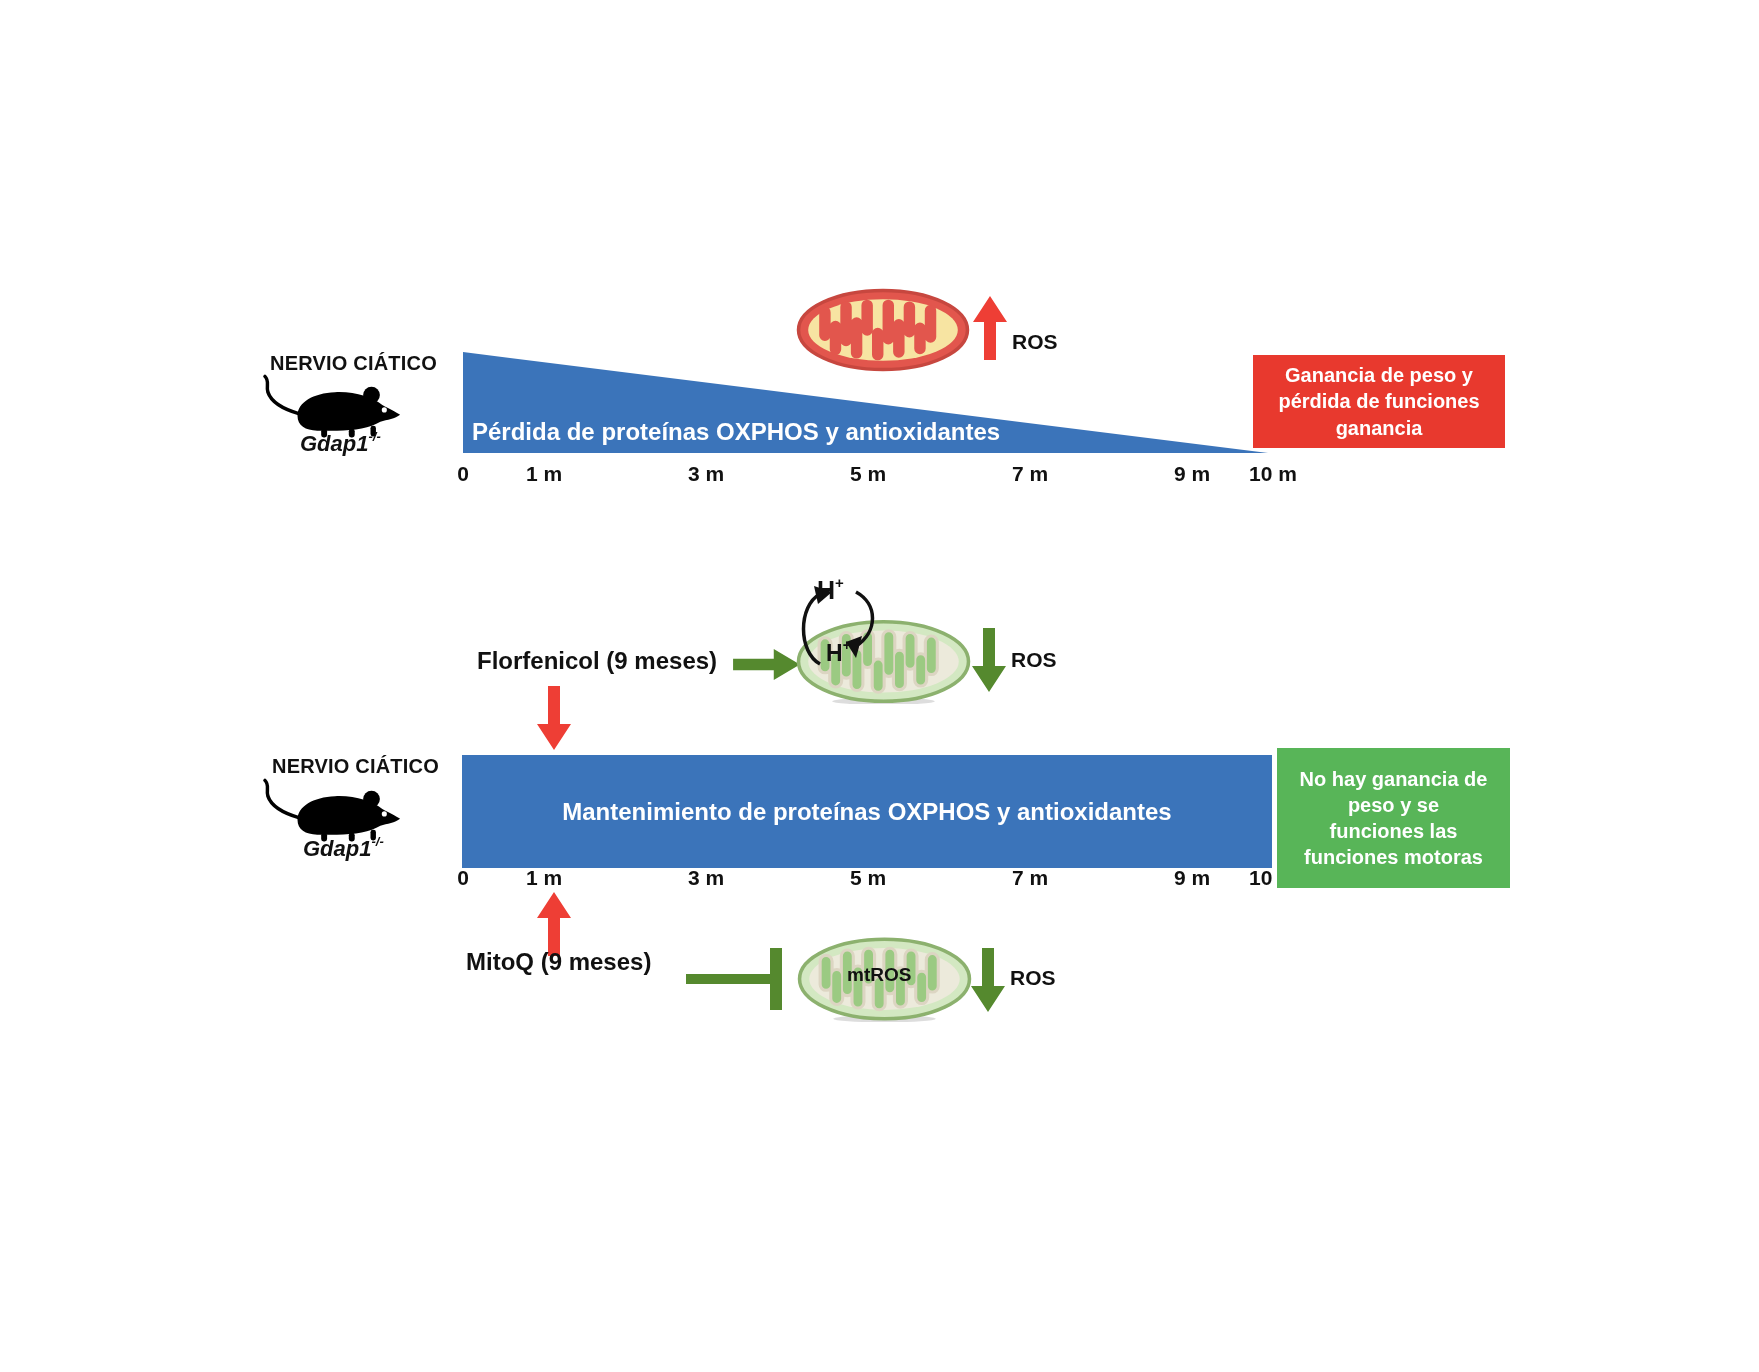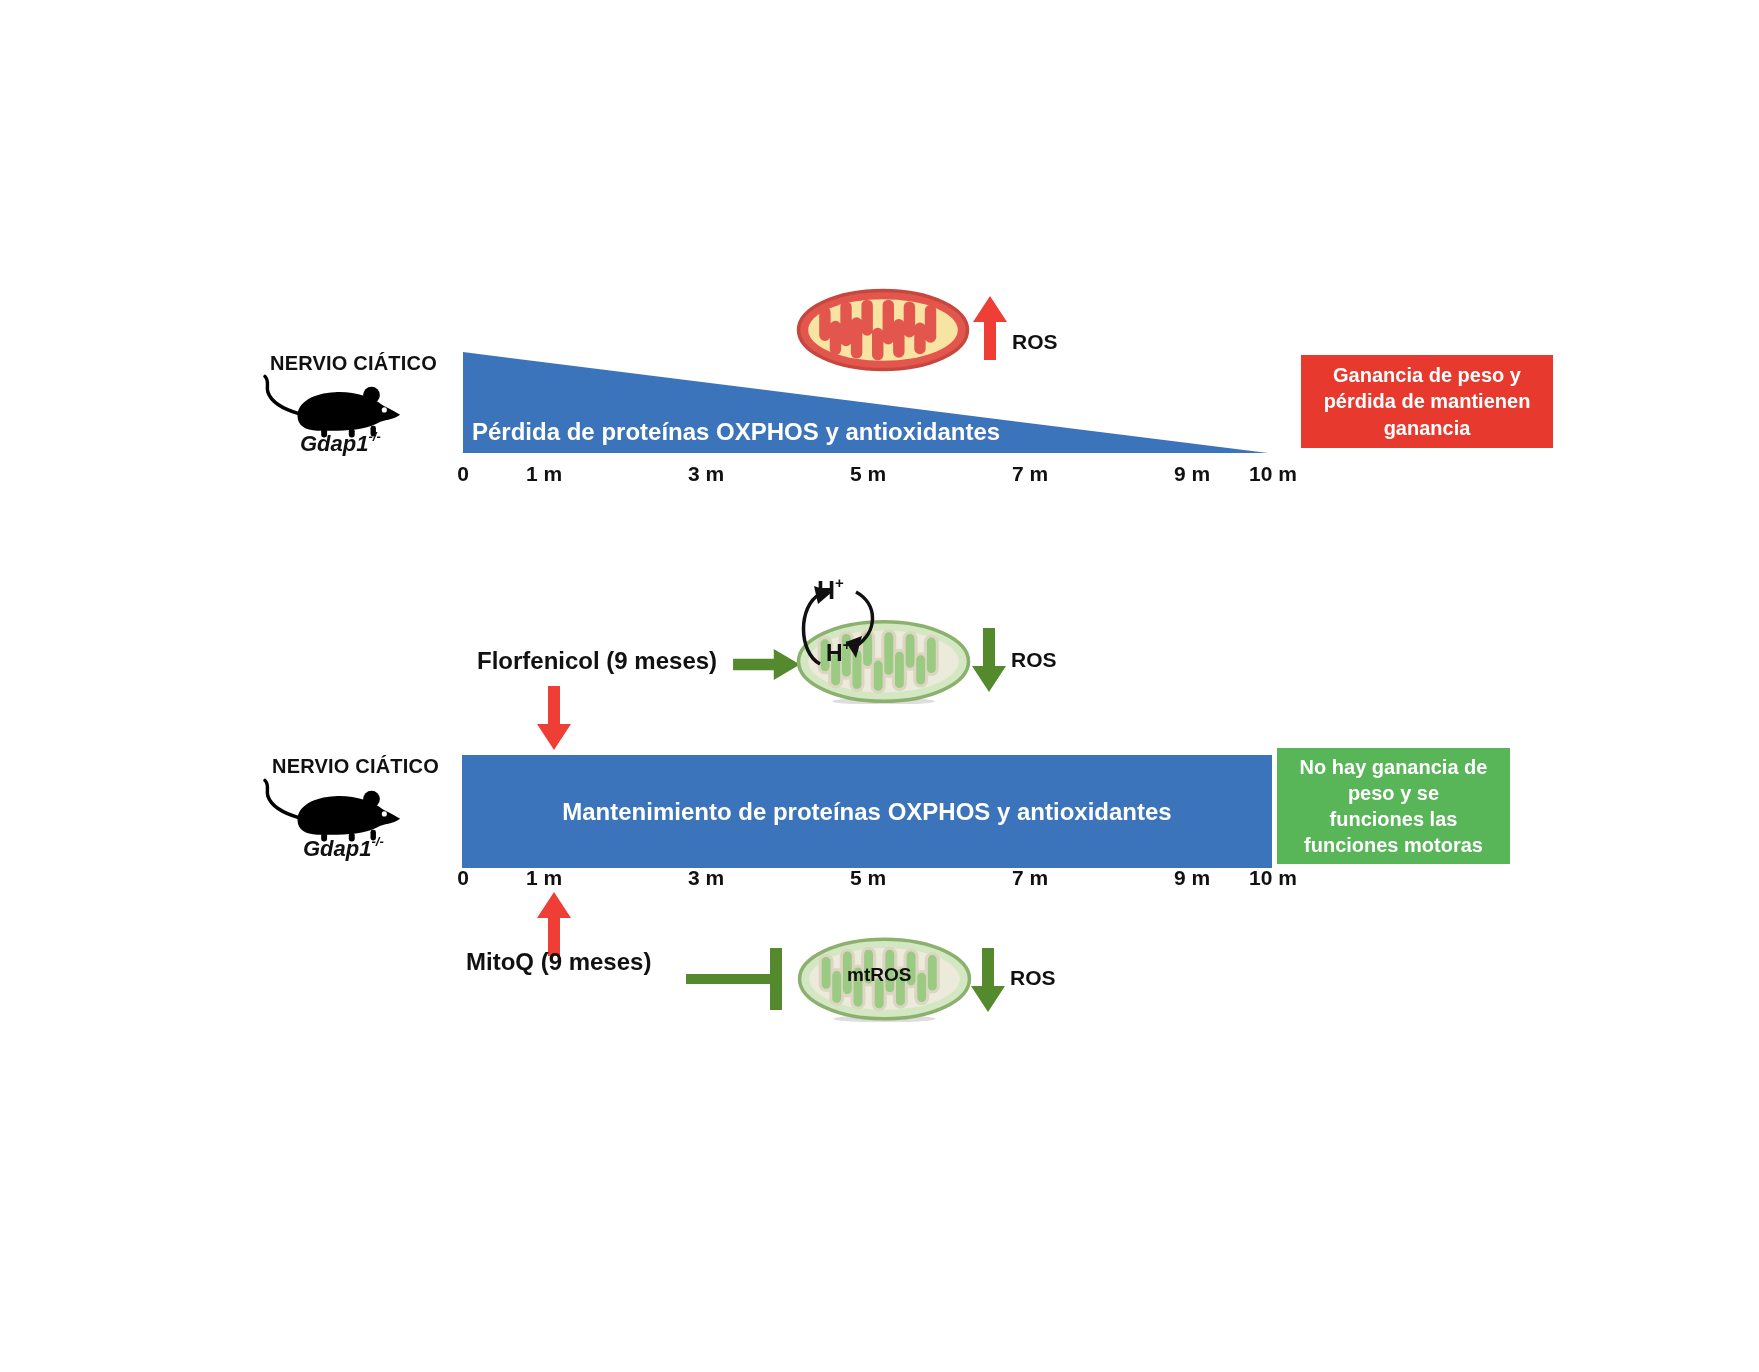--- a/index.html
+++ b/index.html
@@ -9,21 +9,21 @@
   }
   .abs{position:absolute;}
   .nerve-label{font-size:20px;font-weight:bold;white-space:nowrap;letter-spacing:.2px;}
   .genotype{font-size:22px;font-weight:bold;font-style:italic;white-space:nowrap;}
   .genotype sup{font-size:13px;position:relative;top:-2px;font-style:italic;}
   .wedge-text,.bar-text{color:#fff;font-weight:bold;font-size:24px;white-space:nowrap;}
   .timeline{height:26px;}
   .tl-label{position:absolute;transform:translateX(-50%);font-size:21px;font-weight:bold;white-space:nowrap;top:0;}
   .outcome{display:flex;flex-direction:column;justify-content:center;align-items:center;
     color:#fff;font-weight:bold;font-size:20px;text-align:center;line-height:1.32;}
-  .outcome-red{background:#e8392e;margin-left:48px;}
+  .outcome-red{background:#e8392e;}
   .outcome-green{background:#58b558;}
   .ros{font-size:21px;font-weight:bold;white-space:nowrap;}
   .treat-label{font-size:24px;font-weight:bold;white-space:nowrap;}
   .proton{font-weight:bold;white-space:nowrap;}
   .proton sup{font-size:60%;position:relative;top:-2px;}
   .mtros{font-size:19px;font-weight:bold;white-space:nowrap;z-index:3;margin-left:44px;}
   .maintenance-bar{background:#3b74ba;display:flex;align-items:center;justify-content:center;}
   svg{display:block;overflow:visible;}
 </style>
 </head>
@@ -102,21 +102,21 @@
       </svg>
 
     <svg class="abs" style="left:973px;top:296px;" width="34" height="64" fill="#ee3e35">
         <use href="#sym-arrow-up"></use>
       </svg>
 
     <div class="abs ros" style="left:1012px;top:330px;">ROS</div>
 
     <div class="abs outcome outcome-red" style="left:1253px;top:355px;width:252px;height:93px;">
       <span>Ganancia de peso y</span>
-      <span>pérdida de mantienen</span>
+      <span>pérdida de funciones</span>
       <span>ganancia</span>
     </div>
   </div>
 
   <div>
 
     <div class="abs treat-label" style="left:477px;top:647px;text-align:center;">Florfenicol (9 meses)</div>
 
     <svg class="abs" style="left:732px;top:649px;" width="69" height="31" fill="#55892e">
         <use href="#sym-arrow-right"></use>
@@ -167,21 +167,21 @@
     <div class="abs timeline" style="left:463px;top:866px;width:810px;">
       <span class="tl-label" style="left:0%;">0</span>
       <span class="tl-label" style="left:10%;">1 m</span>
       <span class="tl-label" style="left:30%;">3 m</span>
       <span class="tl-label" style="left:50%;">5 m</span>
       <span class="tl-label" style="left:70%;">7 m</span>
       <span class="tl-label" style="left:90%;">9 m</span>
       <span class="tl-label" style="left:100%;">10 m</span>
     </div>
 
-    <div class="abs outcome outcome-green" style="left:1277px;top:748px;width:233px;height:116px;line-height:1.3;">
+    <div class="abs outcome outcome-green" style="left:1277px;top:748px;width:233px;height:140px;line-height:1.3;">
       <span>No hay ganancia de</span>
       <span>peso y se</span>
       <span>funciones las</span>
       <span>funciones motoras</span>
     </div>
 
     <svg class="abs" style="left:537px;top:892px;" width="34" height="64" fill="#ee3e35">
         <use href="#sym-arrow-up"></use>
       </svg>
 

